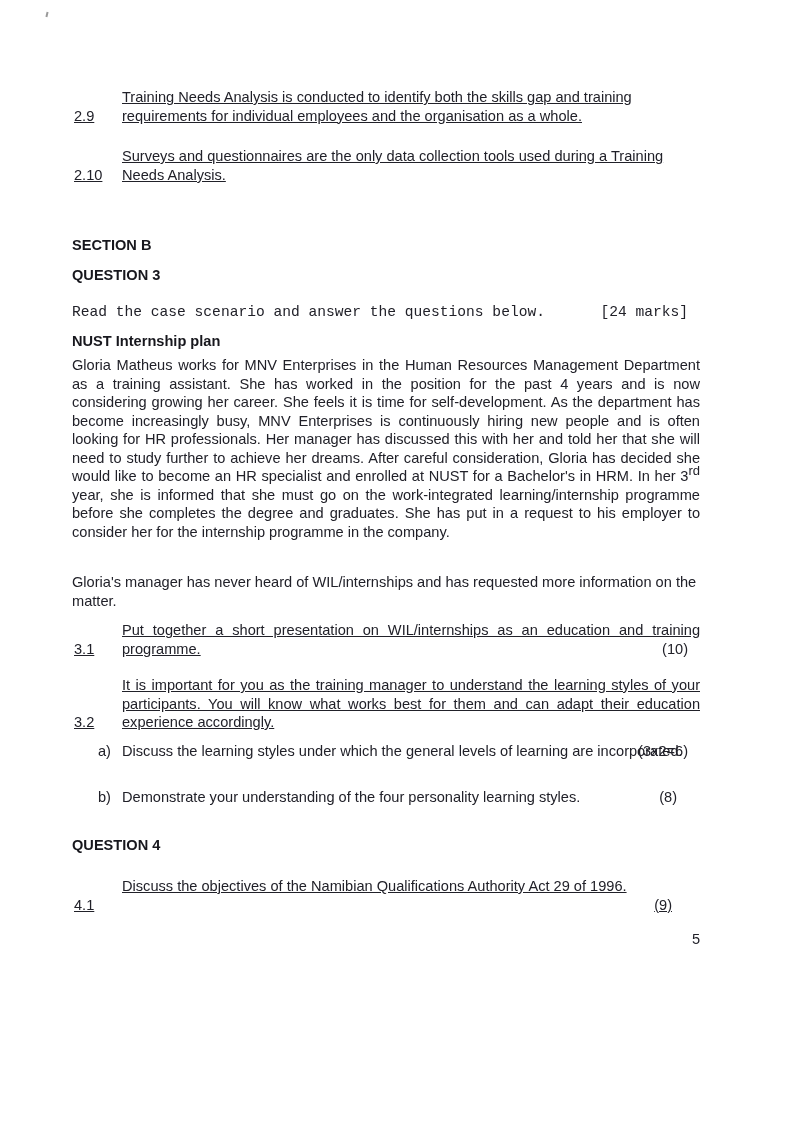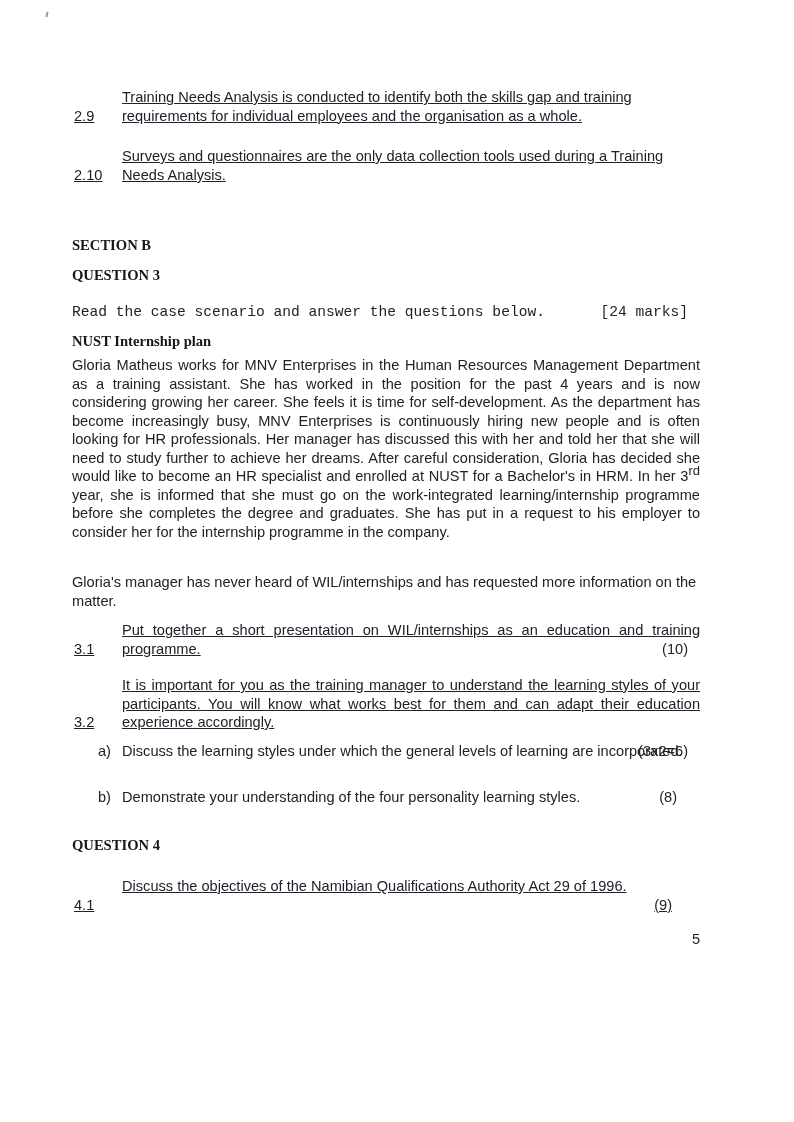--- a/index.html
+++ b/index.html
@@ -44,21 +44,20 @@
     box-sizing: border-box;
   }
   .num-item .txt {
     flex: 1 1 auto;
     position: relative;
   }
   .justify { text-align: justify; }
   .heading {
     font-weight: bold;
     color: #17171d;
-    font-family: Liberation Serif, serif;
   }
   .intro-row {
     display: flex;
     justify-content: space-between;
     align-items: flex-start;
     font-family: Liberation Mono, monospace;
   }
   .intro-row .marks-total {
     padding-right: 12px;
     white-space: nowrap;

